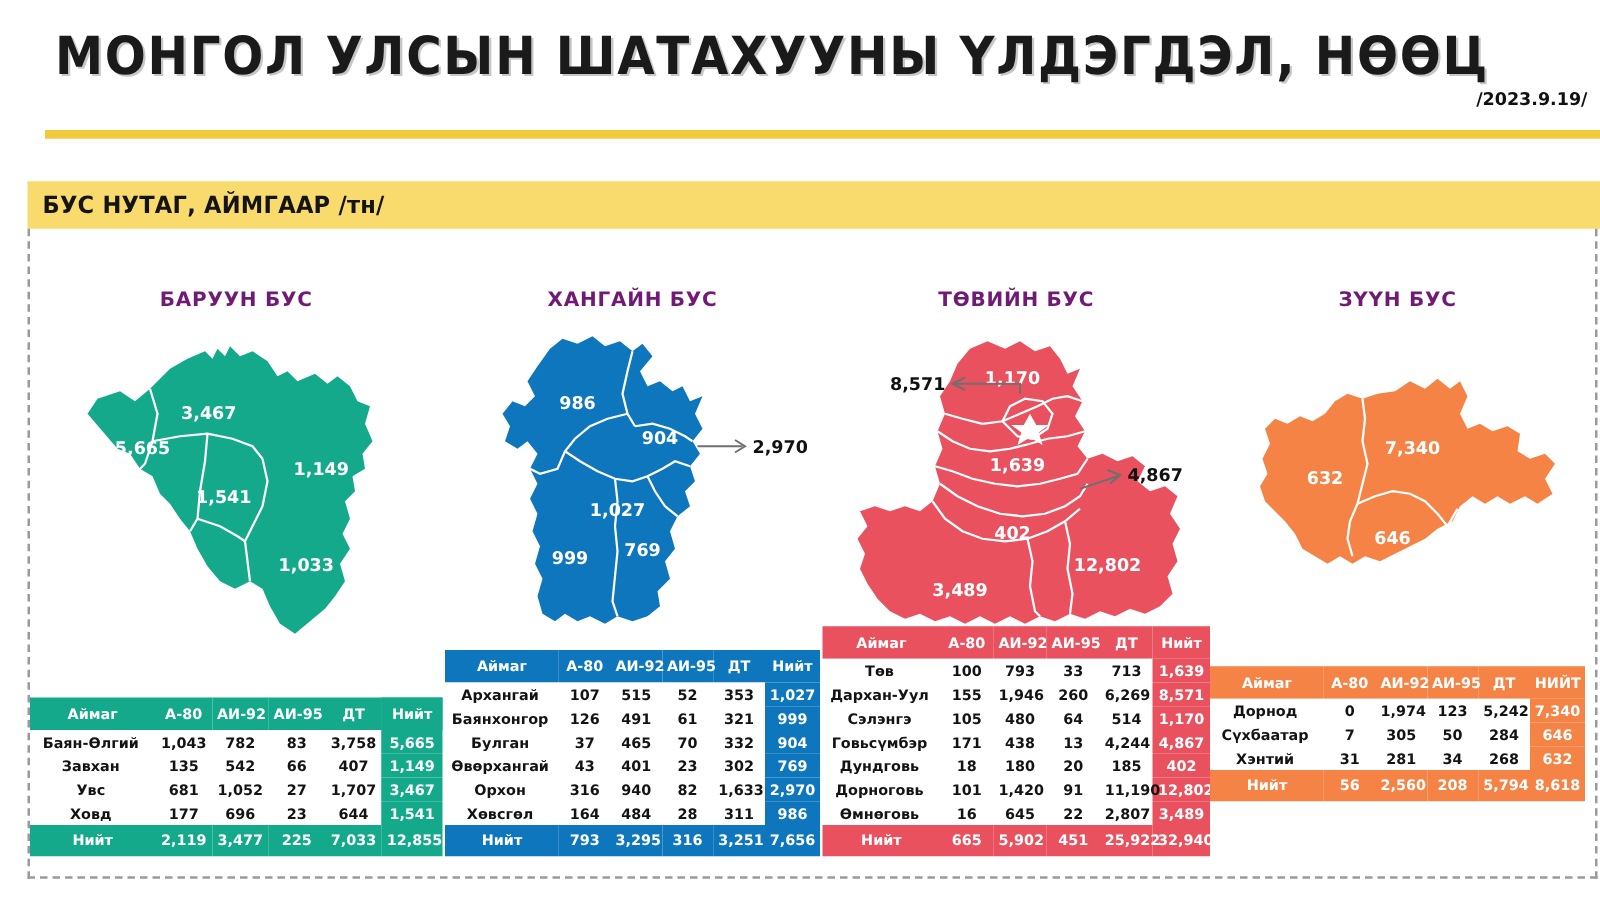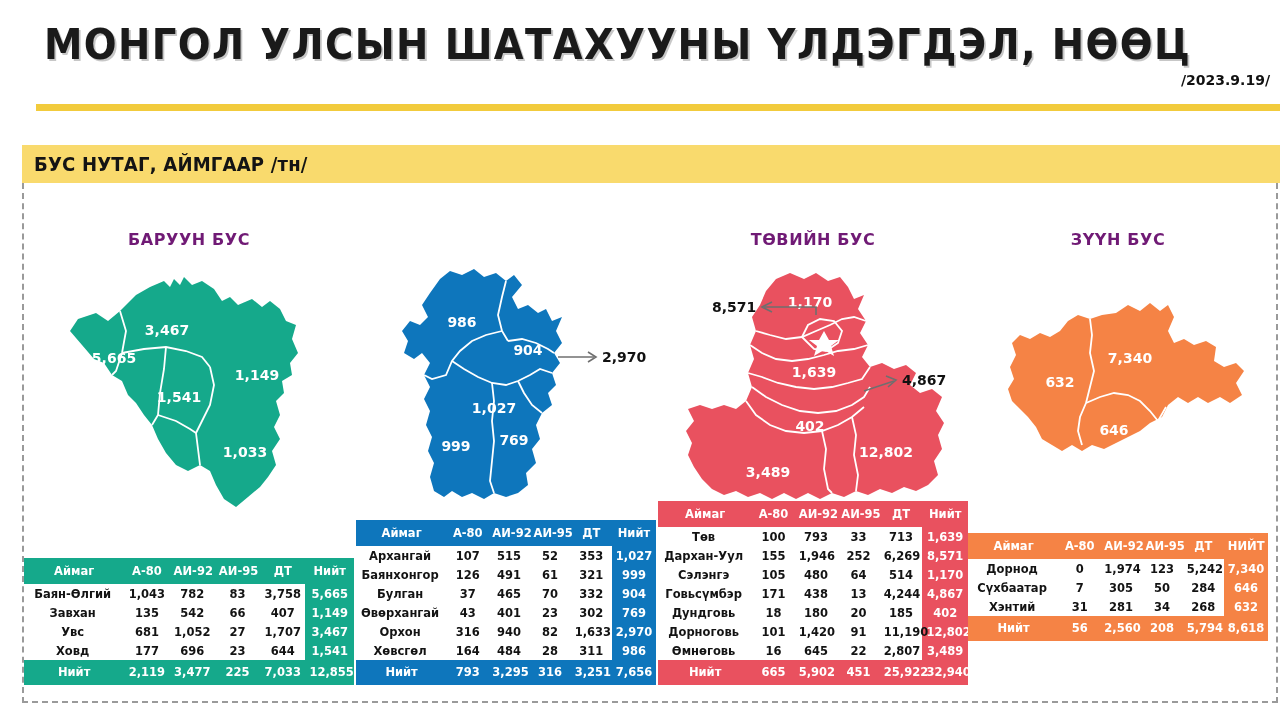--- a/index.html
+++ b/index.html
@@ -265,20 +265,21 @@
             <td>225</td>
             <td>7,033</td>
             <td>12,855</td>
           </tr>
         </tfoot>
       </table>
     </div>
   </div>
 
   <div class="region" id="region-1">
+    <div class="region-title">ХАНГАЙН БУС</div>
     <div class="map-wrap">
       <svg viewBox="0 0 300 300" preserveAspectRatio="xMidYMid meet">
         <g>
           <path d="M84,44 L94,36 L106,40 L118,34 L128,42 L140,38 L150,46 L158,40 L166,50 L156,62 L162,74 L172,70 L182,78 L190,74 L196,86 L206,82 L200,96 L206,108 L198,118 L204,128 L196,138 L200,150 L192,158 L196,170 L186,178 L180,190 L184,204 L176,214 L180,228 L170,238 L172,250 L162,258 L150,262 L138,258 L128,264 L116,258 L106,262 L96,256 L88,262 L78,256 L74,242 L78,228 L72,216 L76,202 L70,190 L74,176 L68,164 L74,152 L68,140 L74,128 L66,118 L58,124 L48,118 L52,106 L46,96 L54,86 L64,90 L72,82 L66,70 L74,58 Z" fill="#0E76BC"></path>
           <path class="subdiv" d="M150,46 L146,62 L142,80 L146,96 L152,106"></path>
           <path class="subdiv" d="M146,96 L130,100 L116,106 L104,116 L96,126 L90,140 L76,144 L68,140"></path>
           <path class="subdiv" d="M152,106 L166,104 L180,108 L192,114 L198,118"></path>
           <path class="subdiv" d="M96,126 L108,134 L122,142 L136,148 L150,150 L162,146 L174,140 L184,134 L196,138"></path>
           <path class="subdiv" d="M136,148 L138,166 L136,186 L138,206 L136,226 L134,246 L138,258"></path>
           <path class="subdiv" d="M162,146 L168,158 L176,170 L186,178"></path>
@@ -443,21 +444,21 @@
             <td>100</td>
             <td>793</td>
             <td>33</td>
             <td>713</td>
             <td class="total-cell" style="background:#E9515F">1,639</td>
           </tr>
           <tr>
             <td class="name-cell">Дархан-Уул</td>
             <td>155</td>
             <td>1,946</td>
-            <td>252</td>
+            <td>260</td>
             <td>6,269</td>
             <td class="total-cell" style="background:#E9515F">8,571</td>
           </tr>
           <tr>
             <td class="name-cell">Сэлэнгэ</td>
             <td>105</td>
             <td>480</td>
             <td>64</td>
             <td>514</td>
             <td class="total-cell" style="background:#E9515F">1,170</td>

